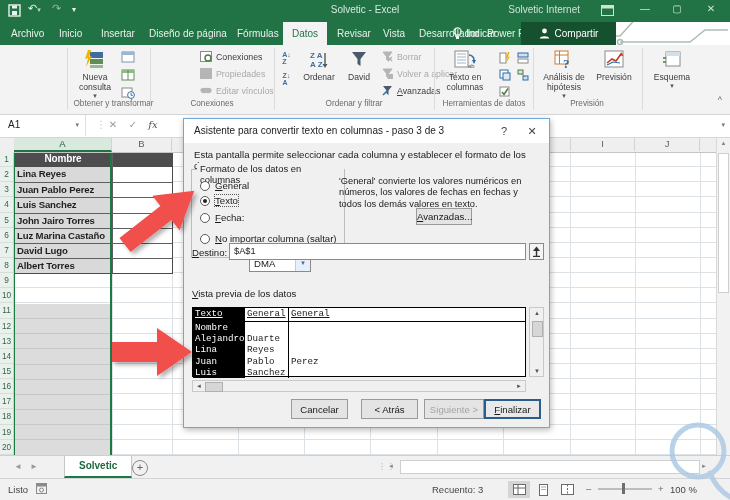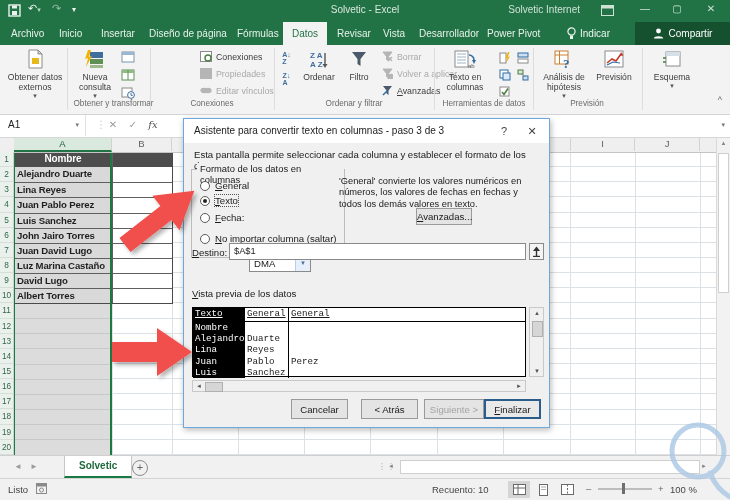--- a/index.html
+++ b/index.html
@@ -8,21 +8,21 @@
   .noselect{user-select:none}
 
   
   #titlebar{left:0;top:0;width:730px;height:22px;background:#217346;color:#e9f2ec;z-index:10}
   #titlebar .qa{position:absolute;top:2px;font-size:11px;color:#eef6f0}
   #win-title{position:absolute;left:0;right:0;top:4px;text-align:center;font-size:10px;color:#d9e8de}
   #user-name{position:absolute;right:150px;top:4px;font-size:10px;color:#cfe2d6}
   .winctl{position:absolute;top:3px;font-size:10px;color:#cfe2d6;width:22px;text-align:center}
 
   
-  #tabrow{left:0;top:22px;width:730px;height:23px;background:#217346;z-index:10}
+  #tabrow{left:0;top:22px;width:616px;height:23px;background:#217346;z-index:10}
   .rtab{position:absolute;top:0;height:23px;line-height:23px;padding:0 9px;font-size:10px;color:#e8f1ea;white-space:nowrap}
   .rtab.active{background:#f3f3f3;color:#217346;}
   #share-block{position:absolute;right:0;top:0;height:23px;width:95px;background:#15502f;color:#fff;display:flex;align-items:center;justify-content:center;gap:5px;font-size:10px}
   #tellme{position:absolute;right:120px;top:0;height:23px;display:flex;align-items:center;gap:4px;color:#eef6f0;font-size:10px}
 
   
   #ribbon{left:0;top:45px;width:730px;height:69px;background:#f3f3f3;border-bottom:1px solid #d4d4d4;z-index:9}
   .gsep{position:absolute;top:3px;height:62px;width:1px;background:#dcdcdc}
   .glabel{position:absolute;top:54px;font-size:8.2px;color:#6a6a6a;text-align:center}
   .bigbtn{position:absolute;top:2px;display:flex;flex-direction:column;align-items:center;font-size:8.6px;line-height:1.18;color:#3c3c3c;text-align:center}
@@ -202,31 +202,20 @@
     <div id="share-block">
       <svg width="11" height="11" viewBox="0 0 11 11">
         <circle cx="5.5" cy="3" r="2.4" fill="#fff"></circle>
           <path d="M0.8 10.5 C0.8 7.6 10.2 7.6 10.2 10.5 Z" fill="#fff"></path>
       </svg>
       <span>Compartir</span>
     </div>
   </div>
 
   <div id="ribbon" class="abs">
-    <div class="bigbtn" style="left:6px;width:58px">
-      <span class="bicon">
-        <svg width="18" height="20" viewBox="0 0 18 20">
-            <path d="M3 1 h9 l4 4 v14 h-13 z" fill="#fff" stroke="#8a8a8a"></path>
-            <path d="M12 1 l4 4 h-4 z" fill="#d9d9d9" stroke="#8a8a8a"></path>
-            <rect x="6" y="9" width="7" height="6" fill="#e8b71c"></rect>
-          </svg>
-      </span>
-      <span>Obtener datos externos</span>
-        <span class="caret">▾</span>
-    </div>
     <div class="gsep" style="left:67px"></div>
 
     <div class="bigbtn" style="left:72px;width:46px">
       <span class="bicon">
         <svg width="22" height="20" viewBox="0 0 22 20">
             <rect x="6" y="3" width="13" height="6" fill="#3f6e9e"></rect>
             <rect x="6" y="10" width="13" height="5" fill="#5f8f56"></rect>
             <rect x="6" y="16" width="13" height="3" fill="#9bb98a"></rect>
             <polygon points="4,1 1,10 4,9 2,18 8,7 5,8 7,1" fill="#f0b400"></polygon>
           </svg>
@@ -296,21 +285,21 @@
           </svg>
       </span>
       <span>Ordenar</span>
     </div>
     <div class="bigbtn" style="left:342px;width:34px">
       <span class="bicon">
         <svg width="18" height="18" viewBox="0 0 18 18">
             <polygon points="2,2 16,2 10.5,9 10.5,16 7.5,14 7.5,9" fill="#4a5a6a"></polygon>
           </svg>
       </span>
-      <span>Filtro</span>
+      <span>David</span>
     </div>
     <div class="smallbtn dim" style="left:382px;top:6px">
       <svg width="11" height="11" viewBox="0 0 11 11">
           <polygon points="1,1 10,1 6.5,5.5 6.5,10 4.5,8.5 4.5,5.5" fill="#aeaeae"></polygon>
           <line x1="6" y1="6" x2="10" y2="10" stroke="#c86a6a" stroke-width="1.4"></line>
           <line x1="10" y1="6" x2="6" y2="10" stroke="#c86a6a" stroke-width="1.4"></line>
         </svg>
       <span>Borrar</span>
     </div>
     <div class="smallbtn dim" style="left:382px;top:23px">
@@ -475,41 +464,33 @@
         <div class="vline" style="left: 686px;"></div>
       </div>
     <div id="colA-fill"></div>
     <div id="tableAB">
       <div class="trow thead">
         <div class="ca hd">Nombre</div>
         <div class="cb hd"></div>
       </div>
       <div>
           <div class="trow">
-            <div class="ca">Alejandro Duarte</div>
-            <div class="cb"></div>
-          </div>
-          <div class="trow">
             <div class="ca">Lina Reyes</div>
             <div class="cb"></div>
           </div>
           <div class="trow">
             <div class="ca">Juan Pablo Perez</div>
             <div class="cb"></div>
           </div>
           <div class="trow">
             <div class="ca">Luis Sanchez</div>
             <div class="cb"></div>
           </div>
           <div class="trow">
             <div class="ca">John Jairo Torres</div>
-            <div class="cb"></div>
-          </div>
-          <div class="trow">
-            <div class="ca">Juan David Lugo</div>
             <div class="cb"></div>
           </div>
           <div class="trow">
             <div class="ca">Luz Marina Castaño</div>
             <div class="cb"></div>
           </div>
           <div class="trow">
             <div class="ca">David Lugo</div>
             <div class="cb"></div>
           </div>
@@ -637,21 +618,21 @@
     </div>
   </div>
 
   <div id="statusbar" class="abs">
     <div id="status-mode">Listo</div>
     <svg id="macro-icon" width="11" height="11" viewBox="0 0 11 11">
         <rect x="0.5" y="0.5" width="10" height="10" fill="none" stroke="#8a8a8a"></rect>
         <rect x="0.5" y="0.5" width="10" height="3" fill="#8a8a8a"></rect>
         <circle cx="5.5" cy="7" r="2" fill="none" stroke="#8a8a8a"></circle>
       </svg>
-    <div id="count-label">Recuento: 10</div>
+    <div id="count-label">Recuento: 3</div>
     <div class="viewico sel" style="left:508px">
         <svg width="13" height="11" viewBox="0 0 13 11">
           <rect x="0.5" y="0.5" width="12" height="10" fill="#fff" stroke="#6a6a6a"></rect>
           <line x1="0.5" y1="4" x2="12.5" y2="4" stroke="#6a6a6a"></line>
           <line x1="5" y1="0.5" x2="5" y2="10.5" stroke="#6a6a6a"></line>
         </svg>
       </div>
     <div class="viewico" style="left:532px">
         <svg width="13" height="12" viewBox="0 0 13 12">
           <rect x="2.5" y="0.5" width="8" height="11" fill="#fff" stroke="#6a6a6a"></rect>

